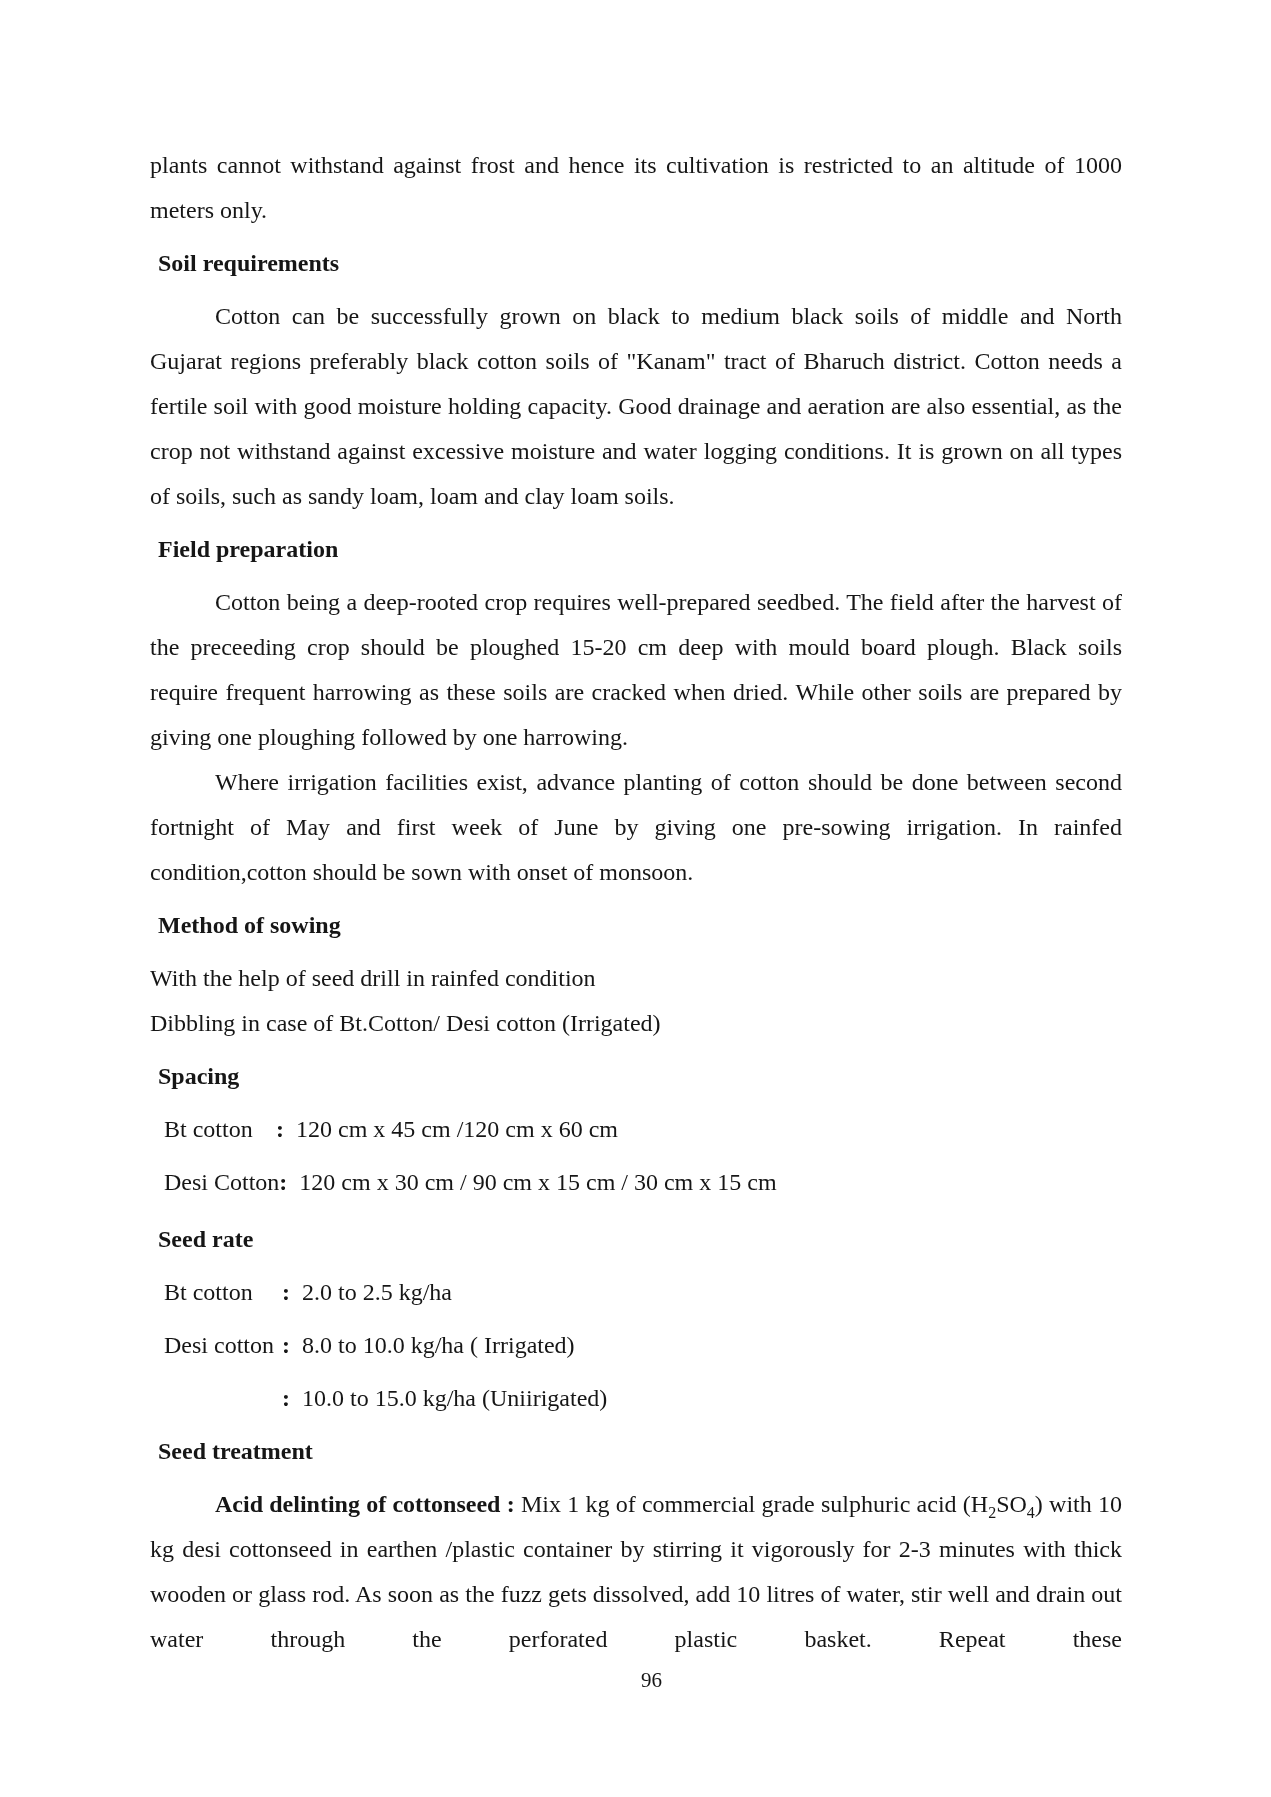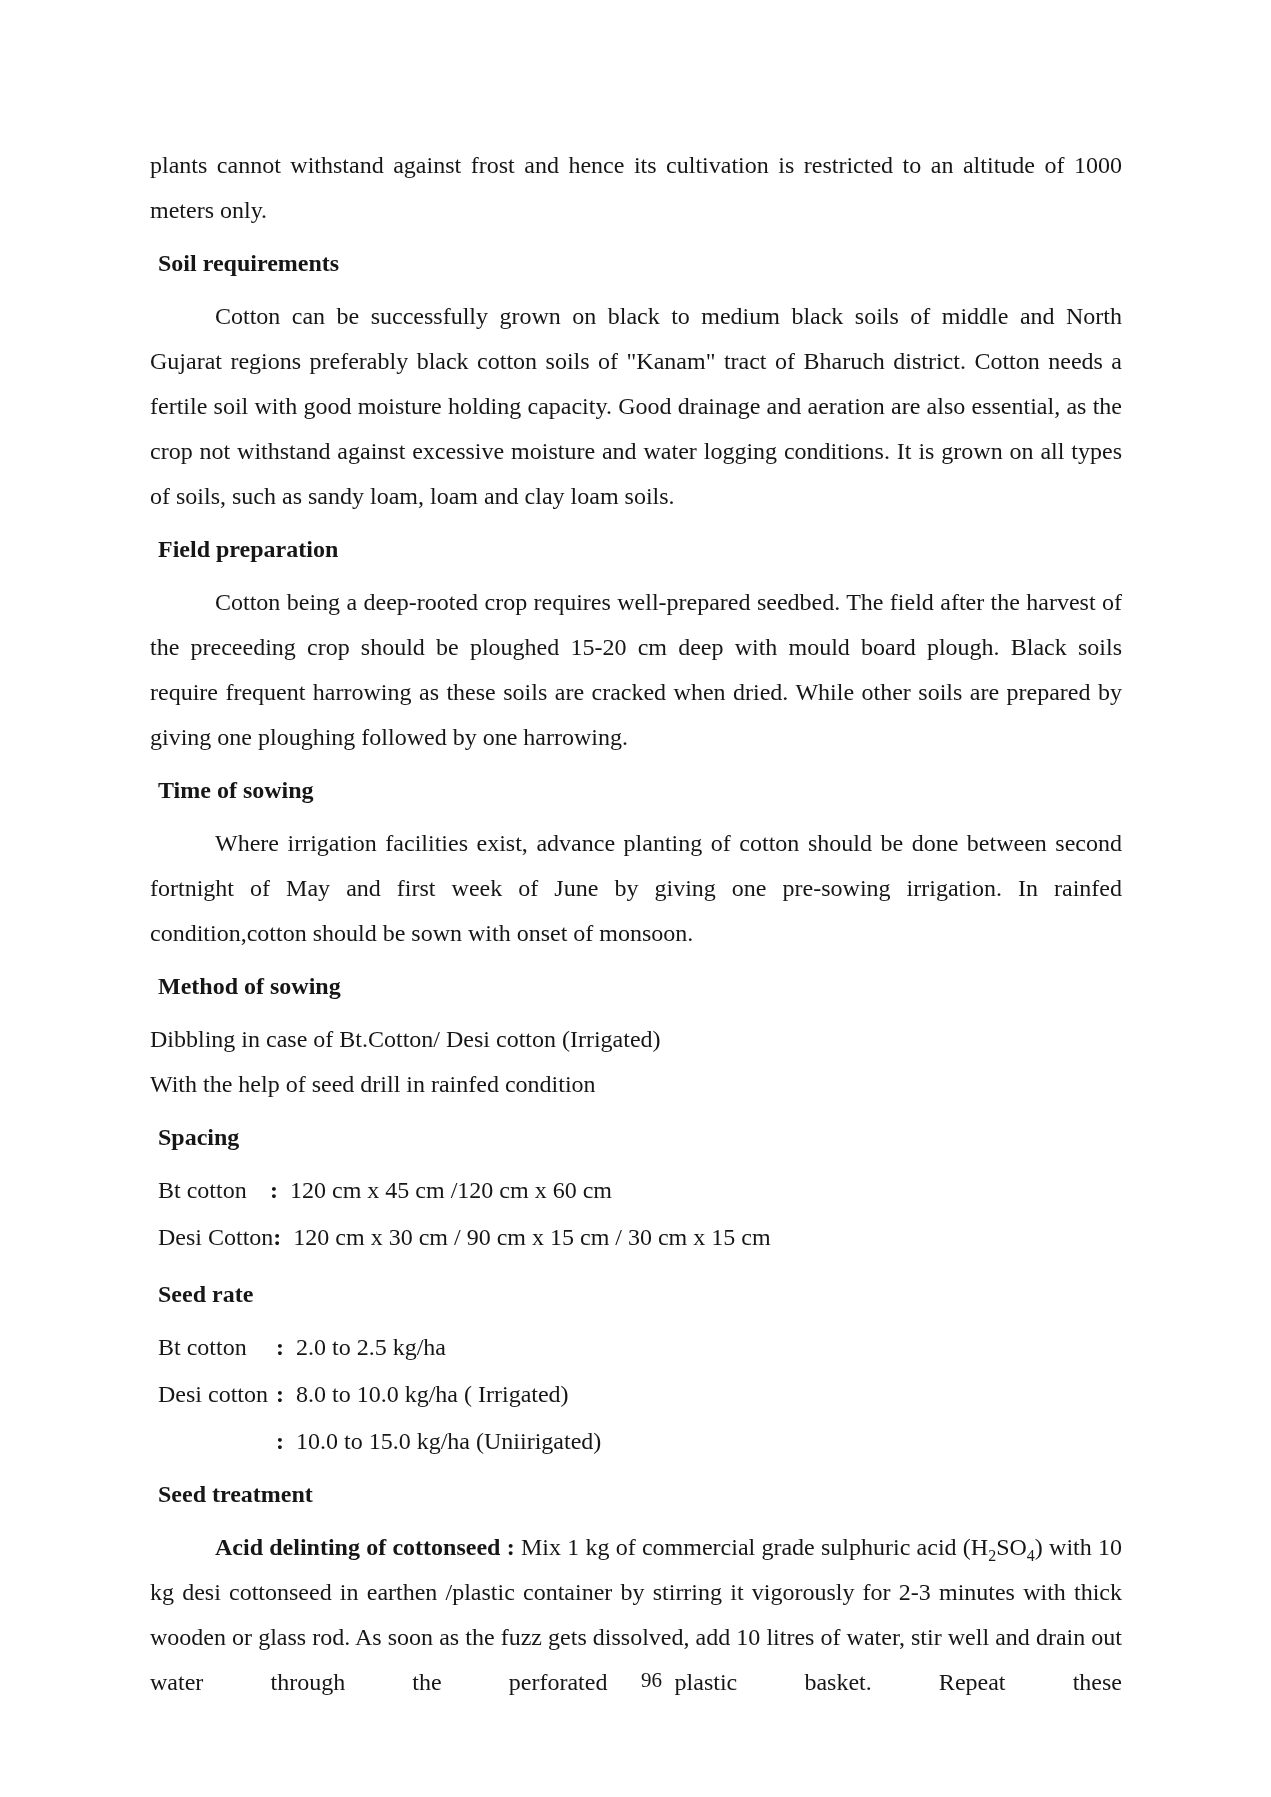--- a/index.html
+++ b/index.html
@@ -41,21 +41,21 @@
     font-size: 24px;
     line-height: 45px;
   }
   .line {
     margin: 0;
   }
   .gap-before {
     margin-top: 12px;
   }
   .row {
-    margin: 2px;
+    margin: 8px;
     padding-left: 6px;
     white-space: nowrap;
   }
   .row .lbl {
     display: inline-block;
   }
   .spacing-row .lbl { min-width: 112px; }
   .seedrate-row .lbl { min-width: 118px; }
   .row .colon {
     font-weight: bold;
@@ -86,26 +86,25 @@
   <div class="content">
 
     <p class="body">plants cannot withstand against frost and hence its cultivation is restricted to an altitude of 1000 meters only.</p>
 
     <h2 class="heading">Soil requirements</h2>
     <p class="body indent">Cotton can be successfully grown on black to medium black soils of middle and North Gujarat regions preferably black cotton soils of "Kanam" tract of Bharuch district. Cotton needs a fertile soil with good moisture holding capacity. Good drainage and aeration are also essential, as the crop not withstand against excessive moisture and water logging conditions. It is grown on all types of soils, such as sandy loam, loam and clay loam soils.</p>
 
     <h2 class="heading">Field preparation</h2>
     <p class="body indent">Cotton being a deep-rooted crop requires well-prepared seedbed. The field after the harvest of the preceeding crop should be ploughed 15-20 cm deep with mould board plough. Black soils require frequent harrowing as these soils are cracked when dried. While other soils are prepared by giving one ploughing followed by one harrowing.</p>
 
-    <h2 class="heading">Time of sowing</h2>
     <p class="body indent">Where irrigation facilities exist, advance planting of cotton should be done between second fortnight of May and first week of June by giving one pre-sowing irrigation. In rainfed condition,cotton should be sown with onset of monsoon.</p>
 
     <h2 class="heading">Method of sowing</h2>
+    <div class="line">With the help of seed drill in rainfed condition</div>
     <div class="line">Dibbling in case of Bt.Cotton/ Desi cotton (Irrigated)</div>
-    <div class="line">With the help of seed drill in rainfed condition</div>
 
     <h2 class="heading">Spacing</h2>
     <div class="row spacing-row">
       <span class="lbl">Bt cotton</span><span class="colon">:</span><span class="val">120 cm x 45 cm /120 cm x 60 cm</span>
     </div>
     <div class="row spacing-row">
       <span class="lbl">Desi Cotton</span><span class="colon">:</span><span class="val">120 cm x 30 cm / 90 cm x 15 cm / 30 cm x 15 cm</span>
     </div>
 
     <h2 class="heading gap-before">Seed rate</h2>

